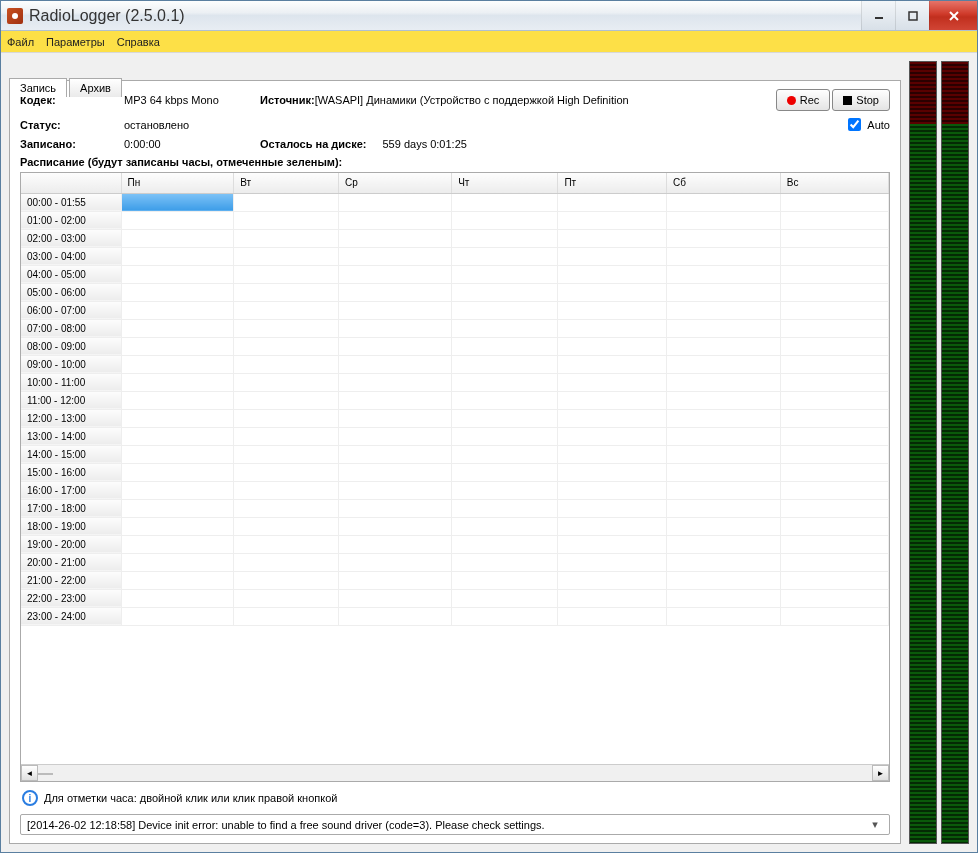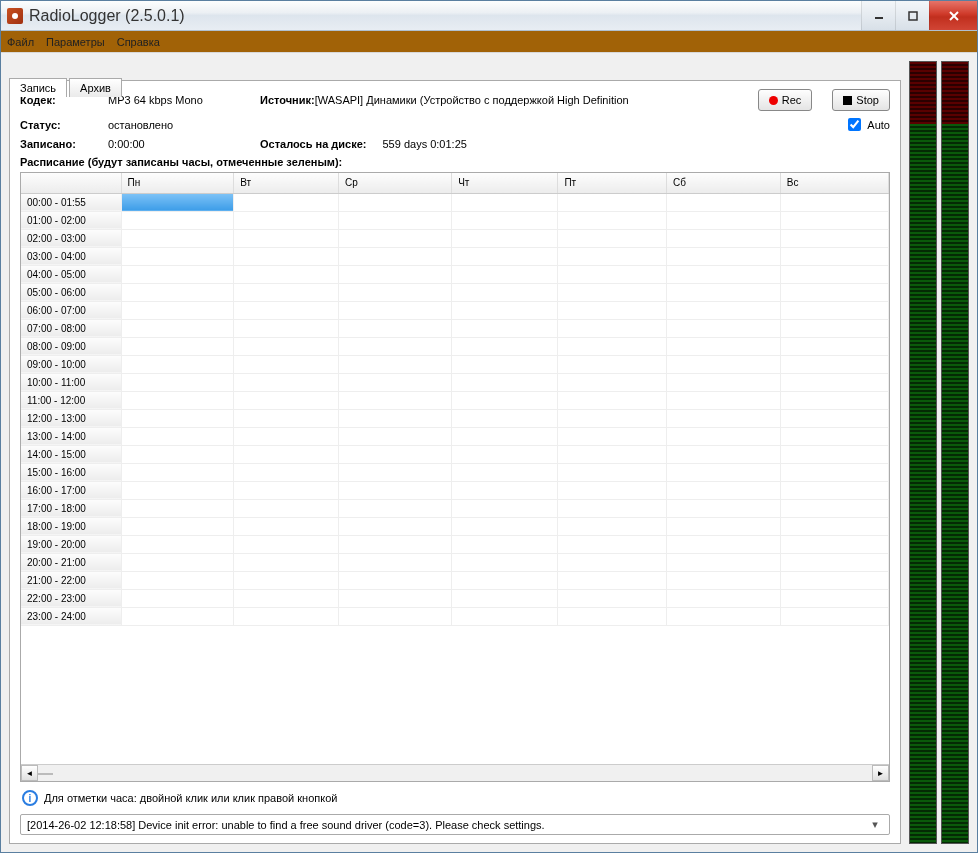--- a/index.html
+++ b/index.html
@@ -49,21 +49,21 @@
   align-items: center;
   justify-content: center;
   background: linear-gradient(to bottom,#f3f6f9,#d8e0e8);
 }
 .win-btn.close {
   width: 48px;
   background: linear-gradient(to bottom,#e67469 0%,#cf3a2a 45%,#c12f1e 55%,#d14535 100%);
 }
 .menubar {
   height: 22px;
-  background: #a16207;
+  background: #fde047;
   display: flex;
   align-items: center;
   padding: 0 6px;
   gap: 12px;
   border-bottom: 1px solid #d8d8d8;
 }
 .menubar span { color: #222; cursor: default; }
 .client {
   flex: 1;
   padding: 8px;
@@ -92,26 +92,26 @@
   z-index: 2;
 }
 .tab-content {
   border: 1px solid #aaa;
   background: #fff;
   flex: 1;
   padding: 8px 10px;
   display: flex;
   flex-direction: column;
 }
-.label { font-weight: bold; width: 88px; }
+.label { font-weight: bold; width: 104px; }
 .val { margin-right: 20px; }
 .top-row { display: flex; align-items: center; }
 .top-row .left { flex: 0 0 240px; display:flex; }
 .top-row .mid { flex: 1; display:flex; overflow:hidden; white-space:nowrap; }
-.btns { display: flex; gap: 20px; align-items:center; margin-left:8px; }
+.btns { display: flex; gap: 2px; align-items:center; margin-left:8px; }
 button.rec, button.stop {
   font-family: inherit;
   font-size: 11px;
   padding: 4px 10px;
   border: 1px solid #888;
   border-radius: 3px;
   background: linear-gradient(to bottom,#fefefe,#e4e4e4);
   display: flex;
   align-items: center;
   gap: 4px;

